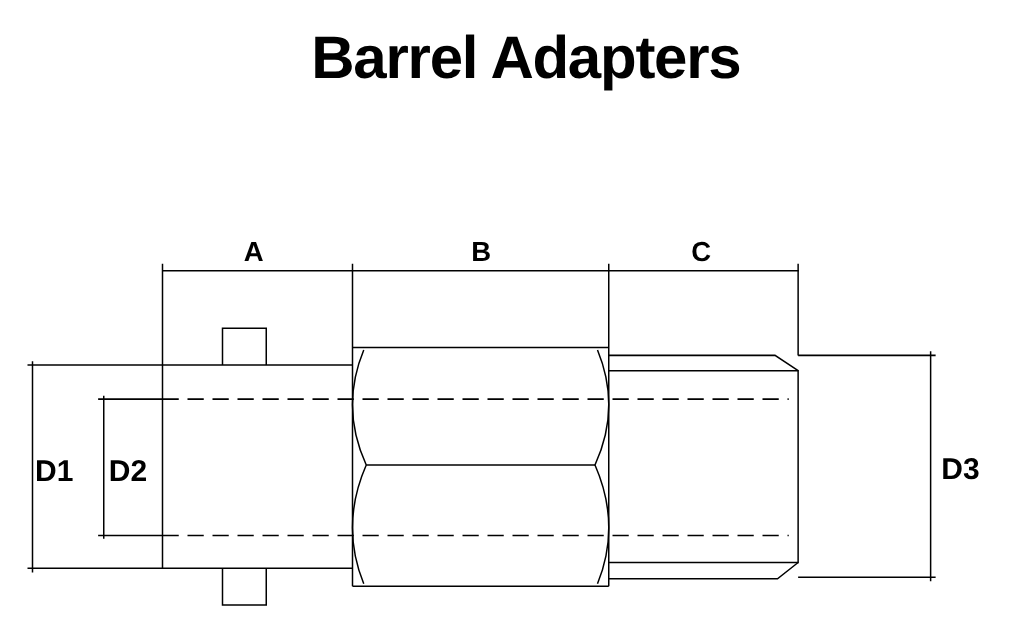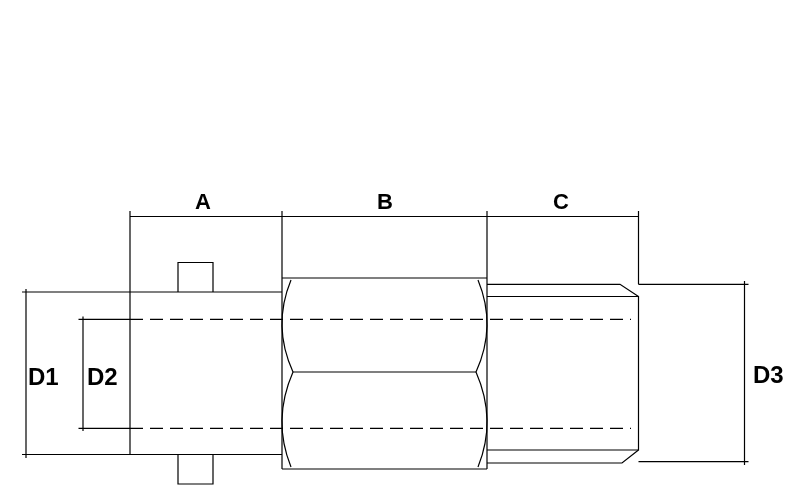--- a/index.html
+++ b/index.html
@@ -37,20 +37,21 @@
     fill: #000000;
   }
   .dim-letter { font-size: 22px; }
   .dia-letter { font-size: 24px; }
 </style>
 </head>
 <body>
 
 <div class="canvas">
 
+  <div class="title">Barrel Adapters</div>
 
   <svg class="drawing" width="808" height="503" viewBox="0 0 808 503">
 
     <g stroke="#000000" stroke-width="1.2" fill="none" stroke-linecap="butt">
 
       <path d="M130,216.5 H639"></path>
 
       <path d="M130,211 V455"></path>
       <path d="M282,211 V469"></path>
       <path d="M487,211 V469"></path>

